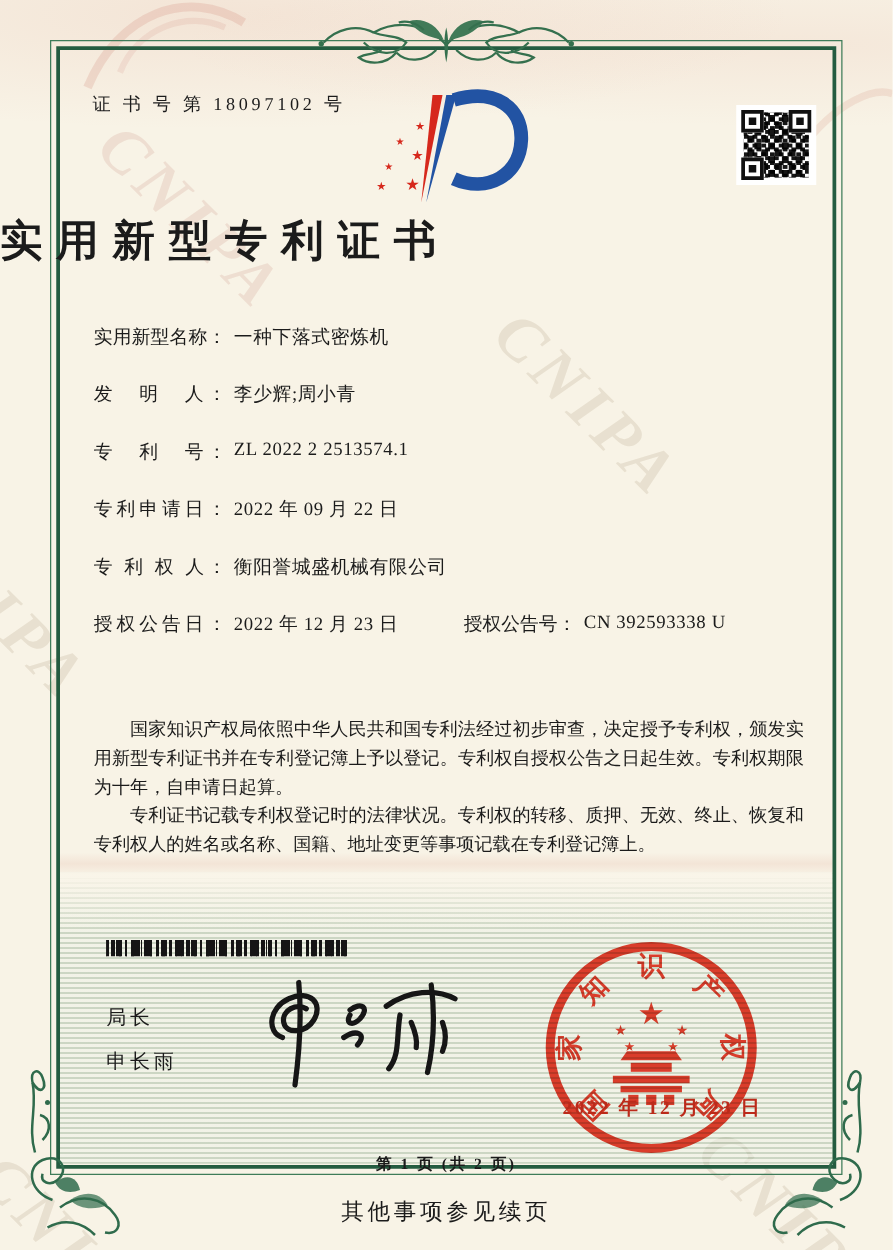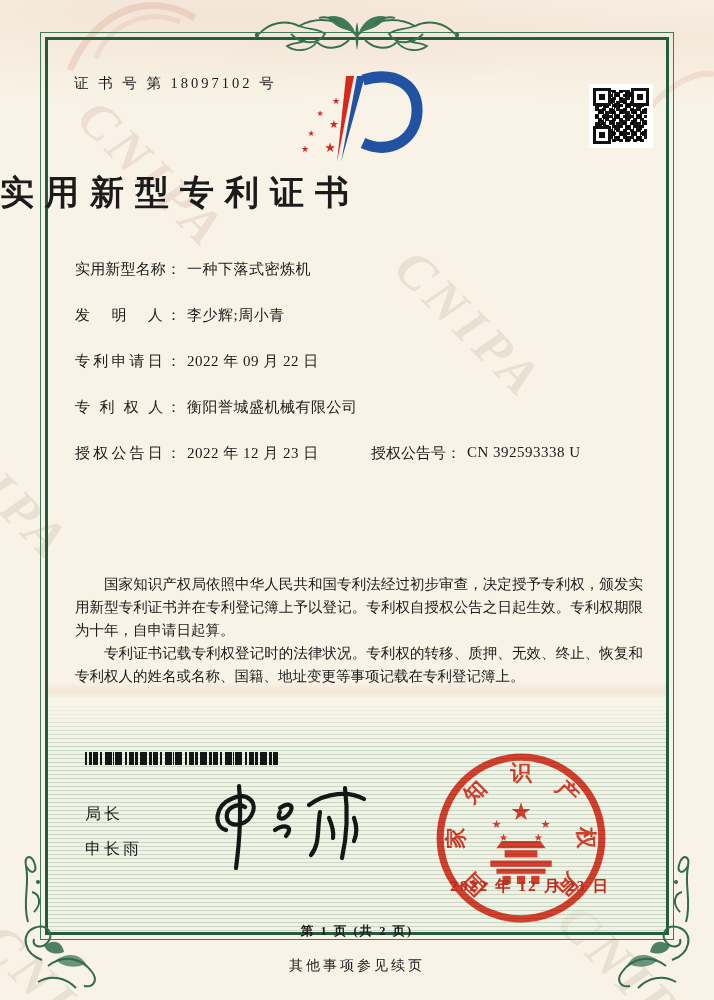--- a/index.html
+++ b/index.html
@@ -54,21 +54,21 @@
                repeating-linear-gradient(90deg,#151515 0 1px,transparent 1px 4px),
                repeating-linear-gradient(90deg,transparent 0 9px,#151515 9px 12px);}
   
   .officer-title{left:85px;top:804px;font-size:16px;letter-spacing:3px;font-family:"Liberation Sans",sans-serif;}
   .officer-name{left:85px;top:839px;font-size:16px;letter-spacing:3px;font-family:Liberation Mono, monospace;}
   
   .seal{left:433px;top:750px;width:176px;height:176px;opacity:.93;mix-blend-mode:multiply;}
   .seal-date{left:450px;top:876px;font-size:15.5px;font-weight:bold;color:#bb2a1a;letter-spacing:2px;}
   
   .page-info{left:0;top:923px;width:714px;text-align:center;font-size:12.5px;letter-spacing:2px;font-weight:bold;}
-  .note{left:0;top:957px;width:714px;text-align:center;font-size:14px;letter-spacing:3px;}
+  .note{left:0;top:957px;width:714px;text-align:center;font-size:18px;letter-spacing:3px;}
   svg{display:block;}
 </style>
 </head>
 <body>
 
 <div class="abs top-tint"></div>
 
 <svg class="abs" style="left:0;top:0" width="714" height="160">
   <path d="M70,70 C95,10 150,-10 195,18" stroke="rgba(200,110,95,.18)" stroke-width="7" fill="none"></path>
   <path d="M96,58 C110,22 150,8 180,22" stroke="rgba(200,110,95,.12)" stroke-width="5" fill="none"></path>
@@ -155,20 +155,23 @@
 </div>
 
 <div class="abs title">实用新型专利证书</div>
 
 <div class="abs fields">
   <div class="field-row">
     <span class="f-label">实用新型名称：</span><span class="f-value">一种下落式密炼机</span>
   </div>
   <div class="field-row">
     <span class="f-label">发　明　人：</span><span class="f-value">李少辉;周小青</span>
+  </div>
+  <div class="field-row">
+    <span class="f-label">专　利　号：</span><span class="f-value">ZL 2022 2 2513574.1</span>
   </div>
   <div class="field-row">
     <span class="f-label">专利申请日：</span><span class="f-value">2022 年 09 月 22 日</span>
   </div>
   <div class="field-row">
     <span class="f-label">专 利 权 人：</span><span class="f-value">衡阳誉城盛机械有限公司</span>
   </div>
   <div class="field-row">
     <span class="f-label">授权公告日：</span><span class="f-value">2022 年 12 月 23 日</span>
     <span class="grant-2">

